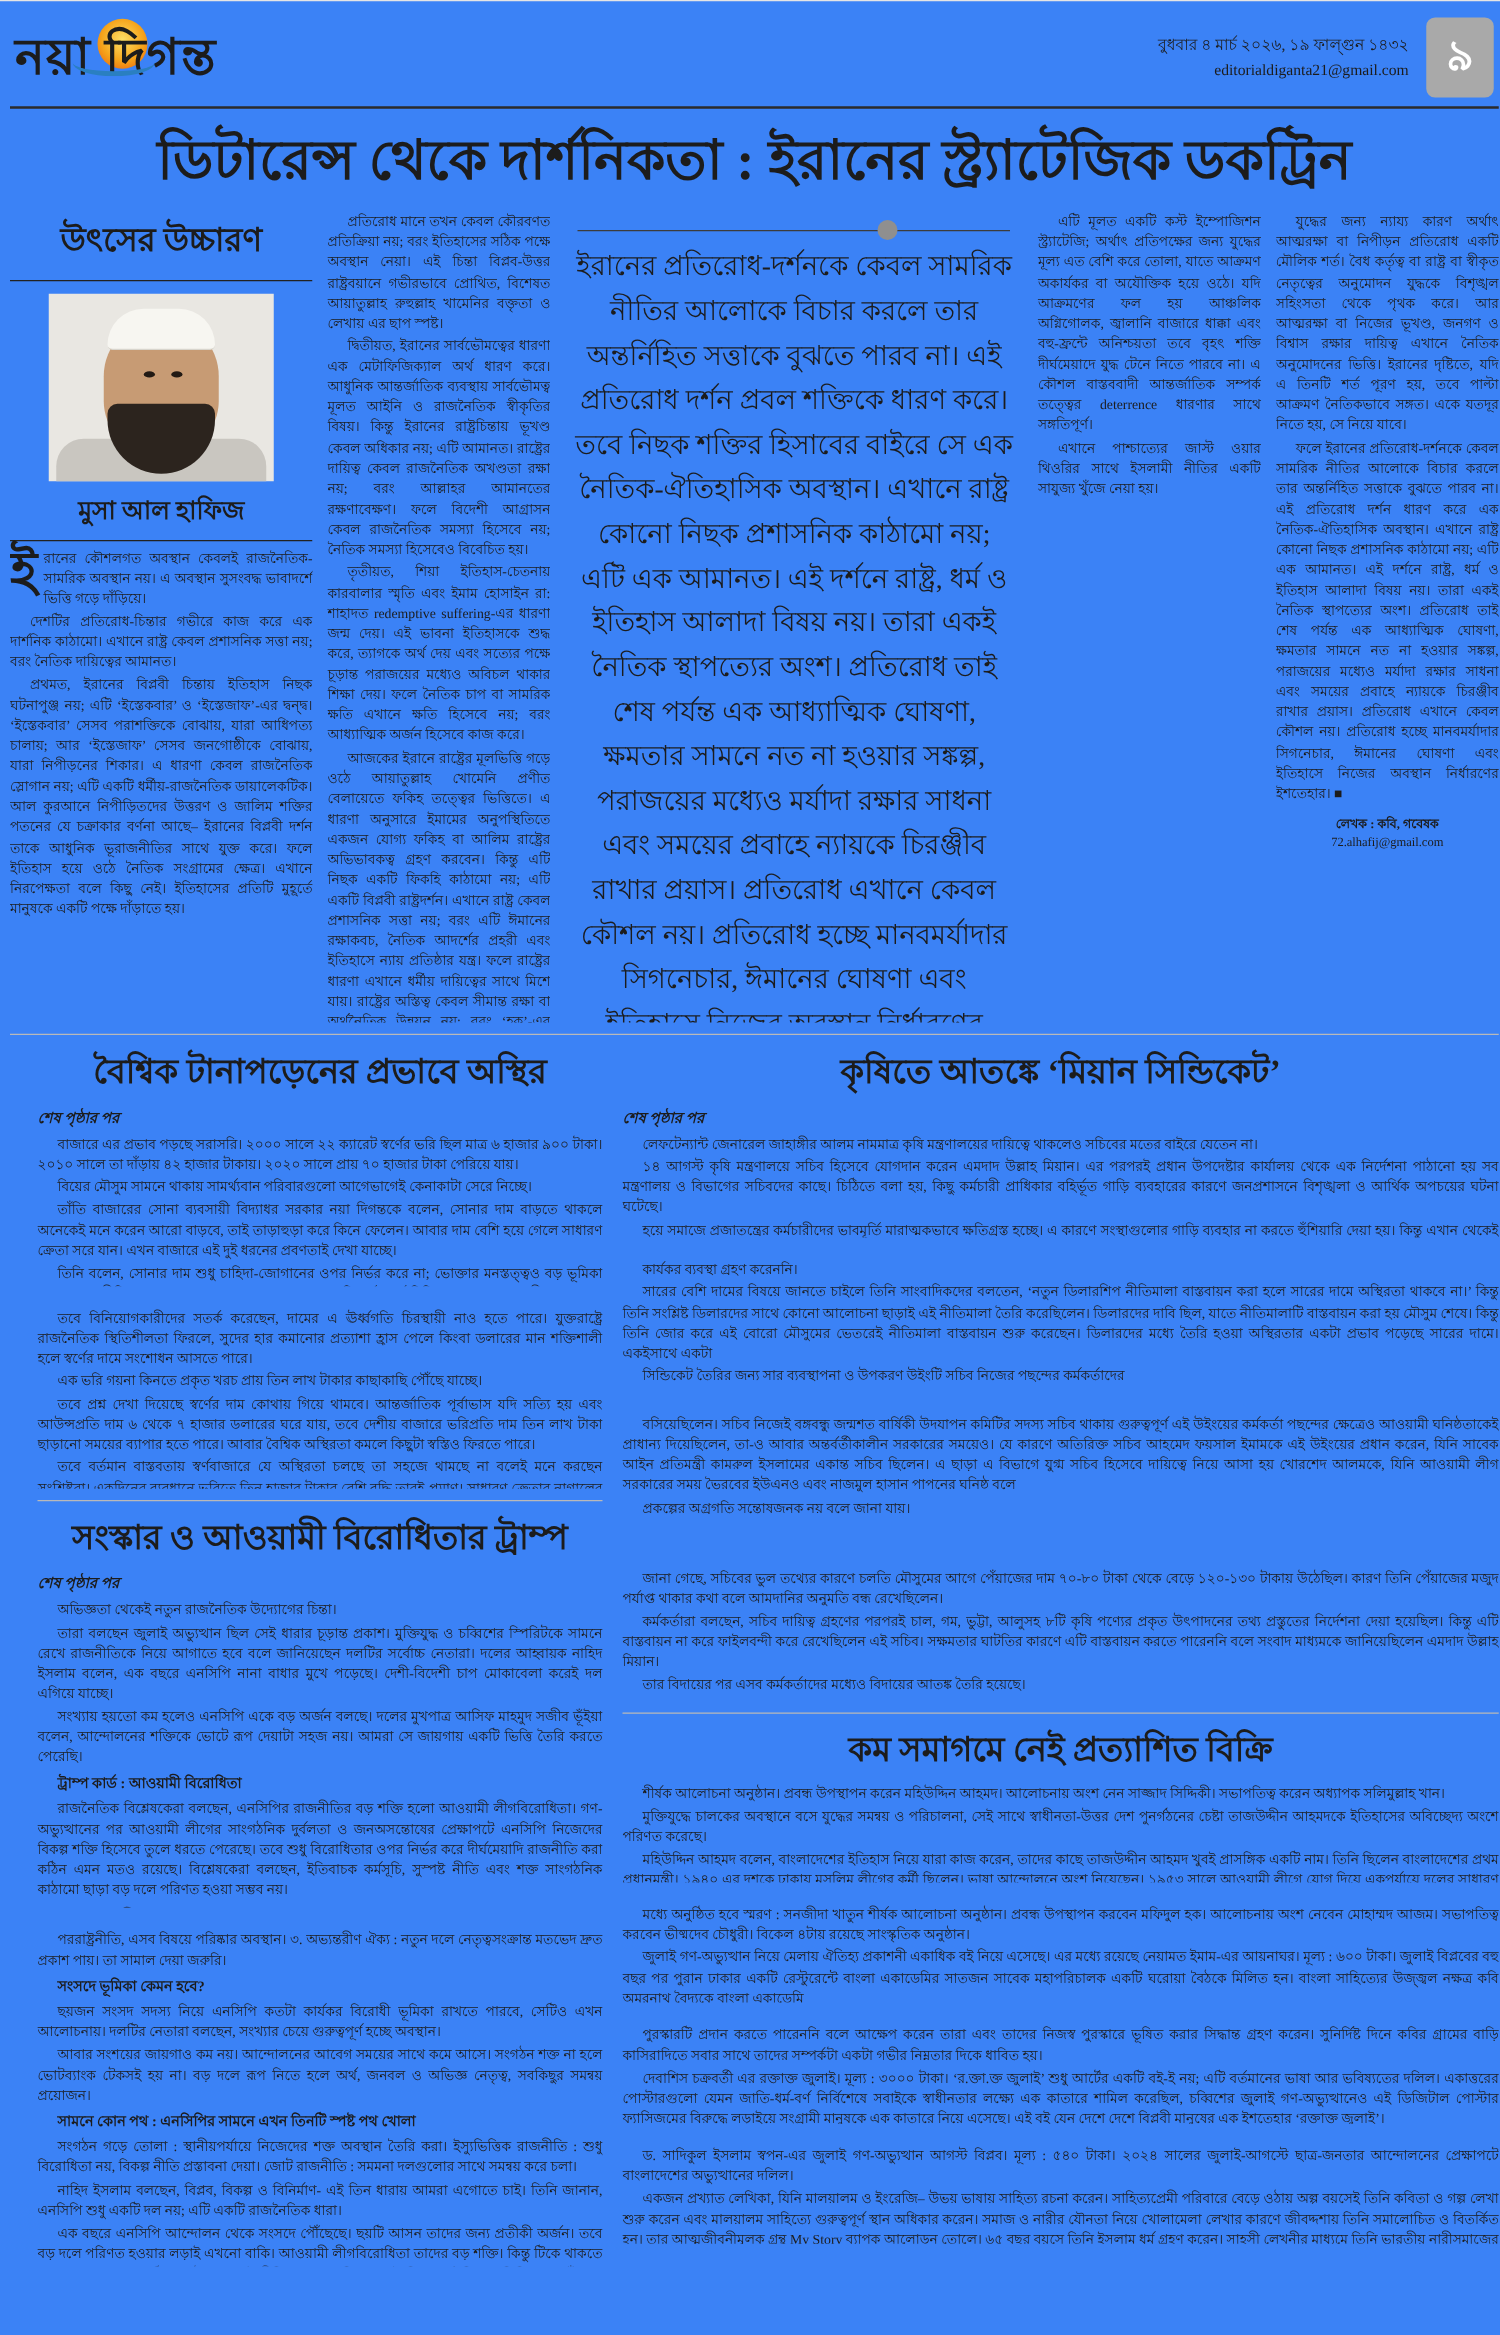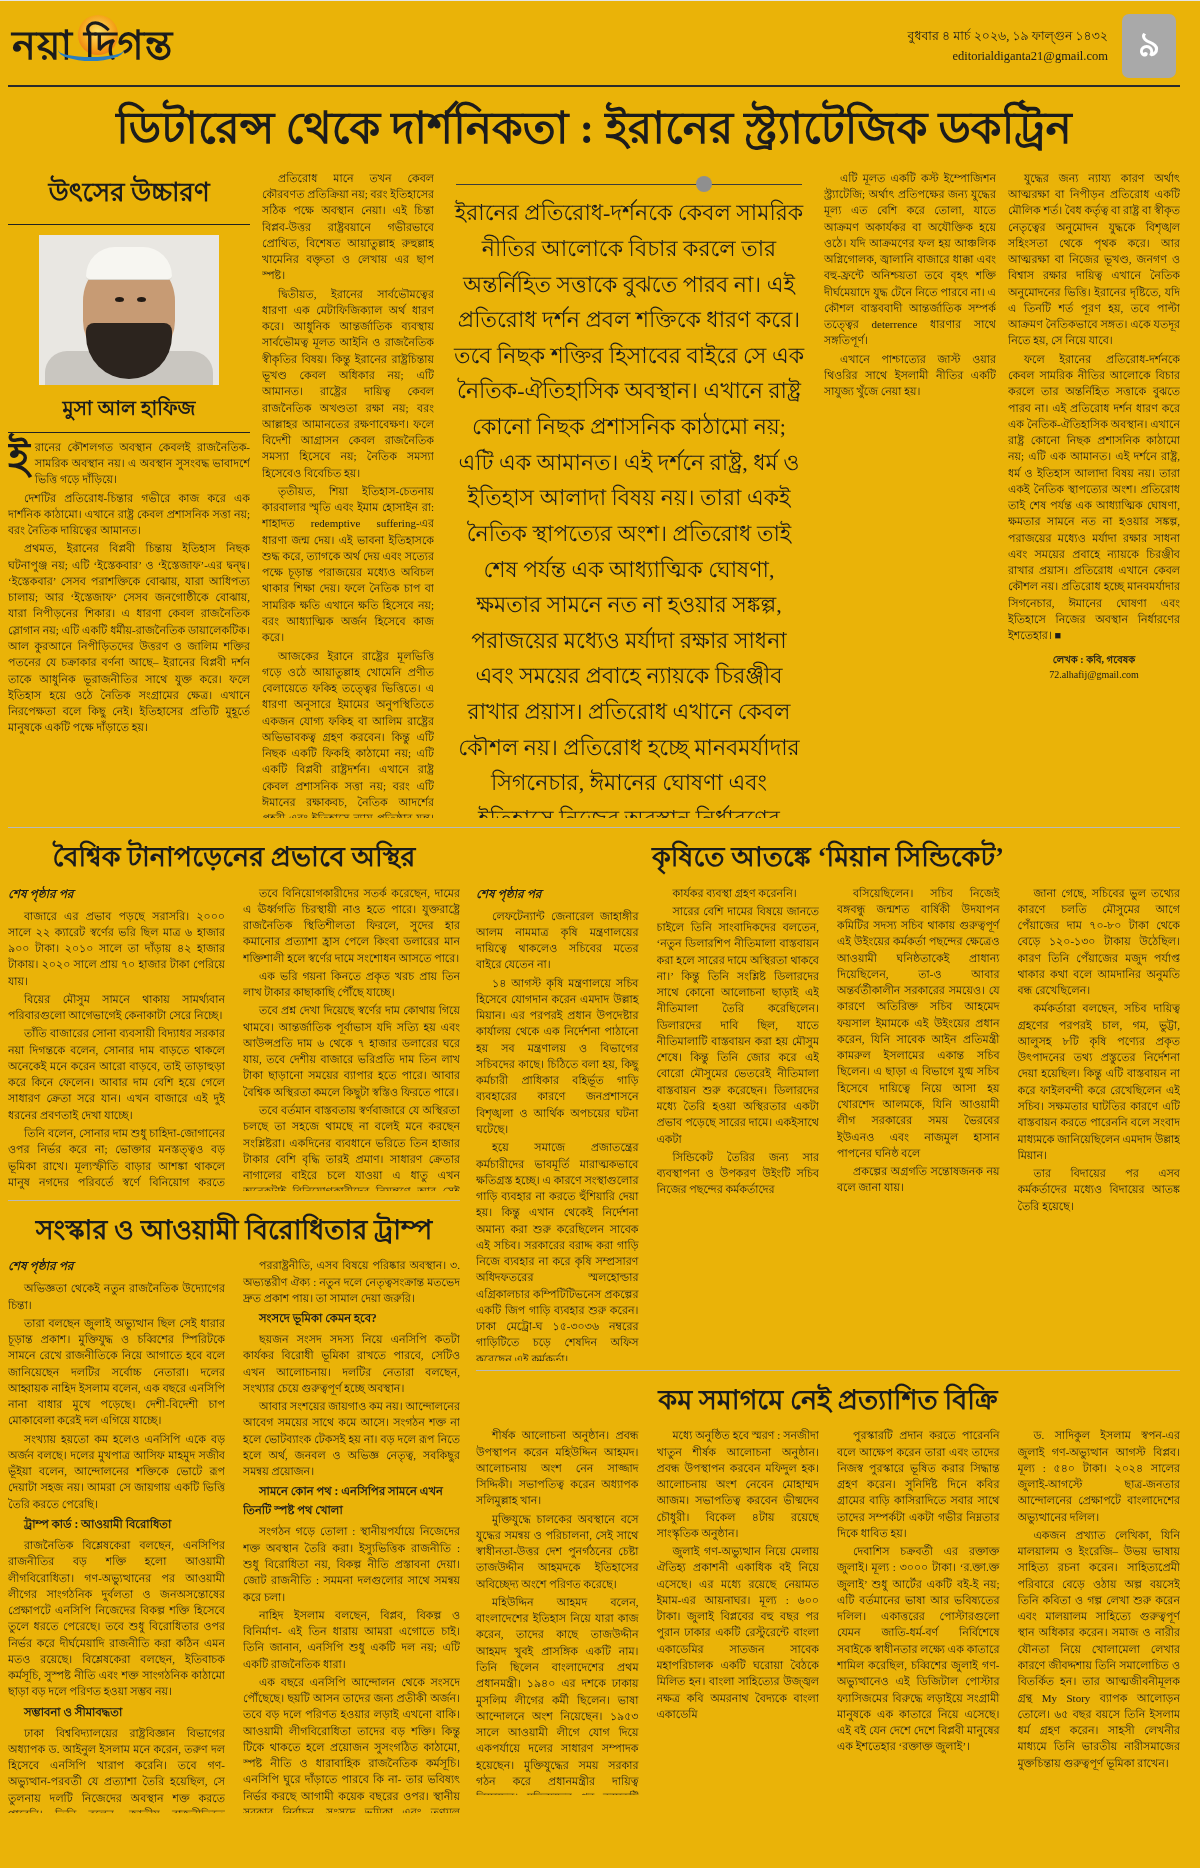--- a/index.html
+++ b/index.html
@@ -1,18 +1,18 @@
 <!DOCTYPE html>
 <html lang="bn"><head>
 <meta charset="utf-8">
 <style>
   html,body{margin:0;padding:0;background:#fff;}
   .page{
     width:1200px;height:1868px;box-sizing:border-box;
-    padding:10px 20px 6px 8px;margin:0 auto;background:#eab308;
+    padding:10px 1px 6px 8px;margin:0 auto;background:#3b82f6;
     font-family:"Liberation Serif","DejaVu Serif",serif;color:#1c1c1c;
     overflow:hidden;border-top:1px solid #e5e5e5;
   }
   
   .masthead{display:flex;align-items:center;height:70px;padding:0 4px;}
   .logo{position:relative;width:280px;height:62px;}
   .logo-sun{position:absolute;left:66px;top:0;width:40px;height:40px;border-radius:50%;
     background:radial-gradient(circle at 50% 42%,#ffe066 0%,#f5a31a 55%,#e8590c 100%);z-index:1;}
   .logo-wave{position:absolute;left:46px;top:24px;width:66px;height:18px;
     border-bottom:4px solid #2a7fc1;border-radius:50%;z-index:3;}
@@ -45,24 +45,24 @@
   .para.first{text-indent:0;}
   .quote-block{padding:0 4px;margin:6px 0;}
   .qrule{position:relative;height:1.5px;background:#3c3c3c;margin:8px 6px;}
   .qrule .qdot{position:absolute;right:26%;top:-7.5px;width:16px;height:16px;border-radius:50%;background:#8f8f8f;}
   .quote-text{font-size:22px;line-height:1.62;text-align:center;margin:10px 2px;font-weight:500;}
   .signature{margin-top:8px;text-align:center;font-size:10px;line-height:1.5;}
   .signature .sig-name{font-weight:bold;}
   
   .h-divider{border:none;border-top:1px solid #b9b9b9;margin:9px 0;}
   .row-lower{display:flex;gap:16px;}
-  .strip-left{width:452px;flex:0 0 452px;display:flex;flex-direction:column;}
+  .strip-left{width:452px;flex:0 0 452px;display:flex;flex-direction:column;margin-left:22px;}
   .strip-right{flex:1;display:flex;flex-direction:column;}
   .sub-headline{font-size:27px;font-weight:bold;text-align:center;margin:4px 0 10px 0;line-height:1.25;}
-  .cols{display:flex;gap:18px;overflow:hidden;}
+  .cols{display:flex;gap:18px;overflow:hidden;flex-direction:column;}
   .col{flex:1;overflow:hidden;}
   .continued{font-size:12px;font-weight:bold;font-style:italic;margin:0 0 3px 0;}
   .gold-body{height:306px;}
   .ncp-body{height:556px;}
   .agri-body{height:476px;}
   .book-body{height:368px;}
 </style>
 </head>
 <body>
 

